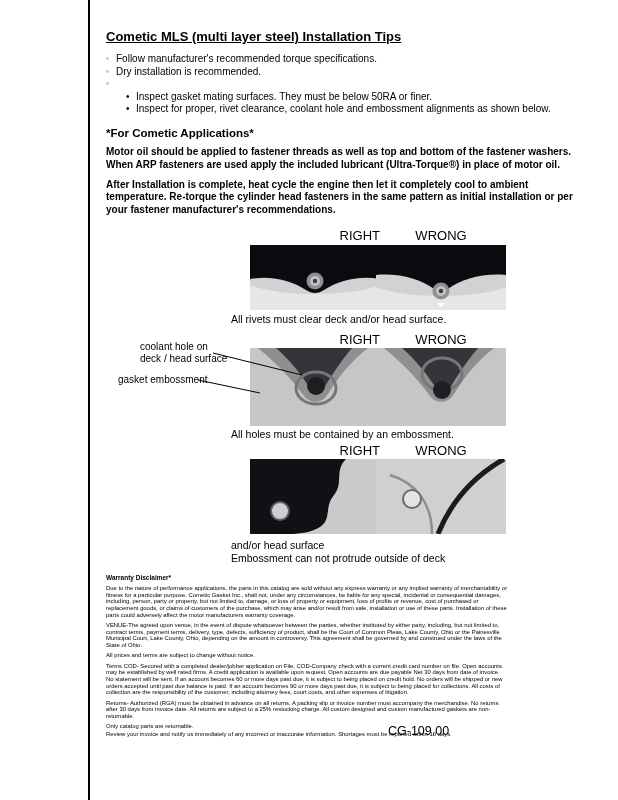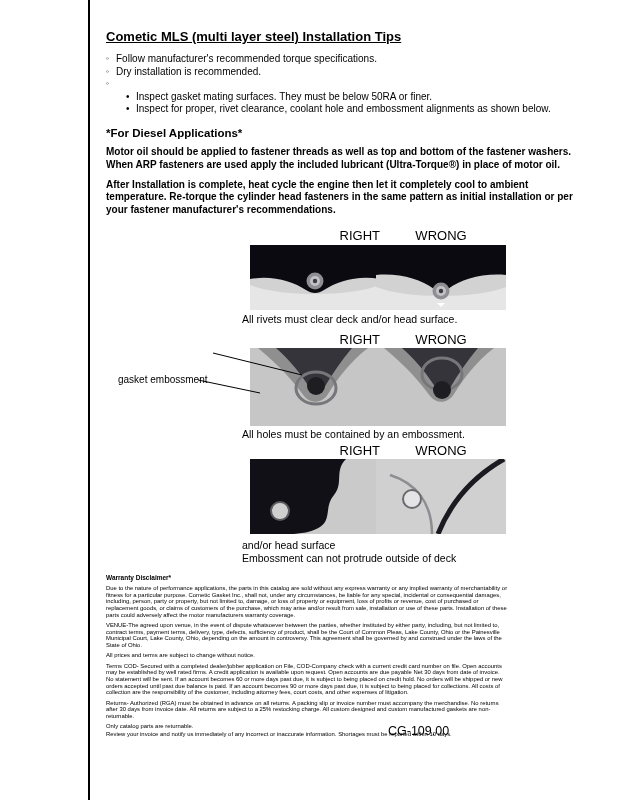--- a/index.html
+++ b/index.html
@@ -11,21 +11,21 @@
   .title { font-size:13px; font-weight:bold; text-decoration:underline; margin-bottom:9px; }
   .bullet-row { display:flex; font-size:10px; line-height:12.6px; }
   .bullet-row .marker { width:10px; flex:0 0 10px; }
   .bullet-row .marker.open { font-size:8px; line-height:12.6px; }
   .bullet-row.sub { padding-left:20px; }
   .diesel-heading { font-size:11.5px; font-weight:bold; margin-top:11px; }
   .para { font-size:10px; line-height:12.8px; margin-top:7px;font-weight:bold; }
   .dg-label { position:absolute; width:130px; text-align:center; font-size:13px; }
   .dg-img { position:absolute; width:130px; display:block; }
   .dg-img svg { display:block; width:100%; height:100%; }
-  .dg-caption { position:absolute; left:242px; font-size:10.5px; line-height:12.5px; }
+  .dg-caption { position:absolute; left:231px; font-size:10.5px; line-height:12.5px; }
   .ann { position:absolute; font-size:10px; line-height:11.8px; }
   .overlay { position:absolute; left:0; top:0; width:618px; height:800px; pointer-events:none; }
   .warranty { position:absolute; left:106px; top:574px; width:402px; }
   .warranty h3 { font-size:6.5px; font-weight:bold; margin-bottom:4px; }
   .warranty p { font-size:5.9px; line-height:6.7px; margin-bottom:3.5px; }
   .warranty p.tight { margin-bottom:1px; }
   .doc-number { position:absolute; left:388px; top:724px; font-size:12.5px; }
   
   .r1 { top:228px; } .r1i { top:245px; height:65px; }
   .r2 { top:332px; } .r2i { top:348px; height:78px; }
@@ -56,21 +56,21 @@
       <div class="bullet-row sub">
         <span class="marker">•</span>
         <span>Inspect gasket mating surfaces.  They must be below 50RA or finer.</span>
       </div>
       <div class="bullet-row sub">
         <span class="marker">•</span>
         <span>Inspect for proper, rivet clearance, coolant hole and embossment alignments as shown below.</span>
       </div>
     </div>
 
-    <h2 class="diesel-heading">*For Diesel Applications*</h2>
+    <h2 class="diesel-heading">*For Cometic Applications*</h2>
     <p class="para">Motor oil should be applied to fastener threads as well as top and bottom of the fastener washers. When ARP fasteners are used apply the included lubricant (Ultra-Torque®) in place of motor oil.</p>
     <p class="para">After Installation is complete, heat cycle the engine then let it completely cool to ambient temperature. Re-torque the cylinder head fasteners in the same pattern as initial installation or per your fastener manufacturer's recommendations.</p>
   </div>
 
   <div class="dg-label r1 colL">RIGHT</div>
   <div class="dg-label r1 colR">WRONG</div>
 
   <div class="dg-img r1i colL">
     <svg viewBox="0 0 130 65">
       <rect width="130" height="65" fill="#d2d2d2"></rect>
@@ -90,20 +90,24 @@
       <circle cx="65" cy="46" r="5" fill="#c2c2c6"></circle>
       <circle cx="65" cy="46" r="2.2" fill="#3a3a40"></circle>
       <path d="M65,62 L61,58 H69 Z" fill="#ffffff"></path>
     </svg>
   </div>
   <div class="dg-caption" style="top:313px;">All rivets must clear deck and/or head surface.</div>
 
   <div class="dg-label r2 colL">RIGHT</div>
   <div class="dg-label r2 colR">WRONG</div>
 
+  <div class="ann" style="left:140px; top:341px;">
+    <div>coolant hole on</div>
+    <div>deck / head surface</div>
+  </div>
   <div class="ann" style="left:118px; top:374px;">gasket embossment</div>
 
   <div class="dg-img r2i colL">
     <svg viewBox="0 0 130 78">
       <rect width="130" height="78" fill="#c6c6c6"></rect>
       <path d="M8,0 C30,18 44,34 54,48 C60,56 72,56 78,46 C88,30 100,14 118,0 Z" fill="#8f8f8f"></path>
       <path d="M26,0 C42,14 52,28 60,40 C64,47 70,47 74,40 C82,26 92,12 102,0 Z" fill="#34343a"></path>
       <ellipse cx="66" cy="40" rx="20" ry="16" fill="none" stroke="#77777b" stroke-width="3"></ellipse>
       <circle cx="66" cy="38" r="9" fill="#1d1d22"></circle>
     </svg>

